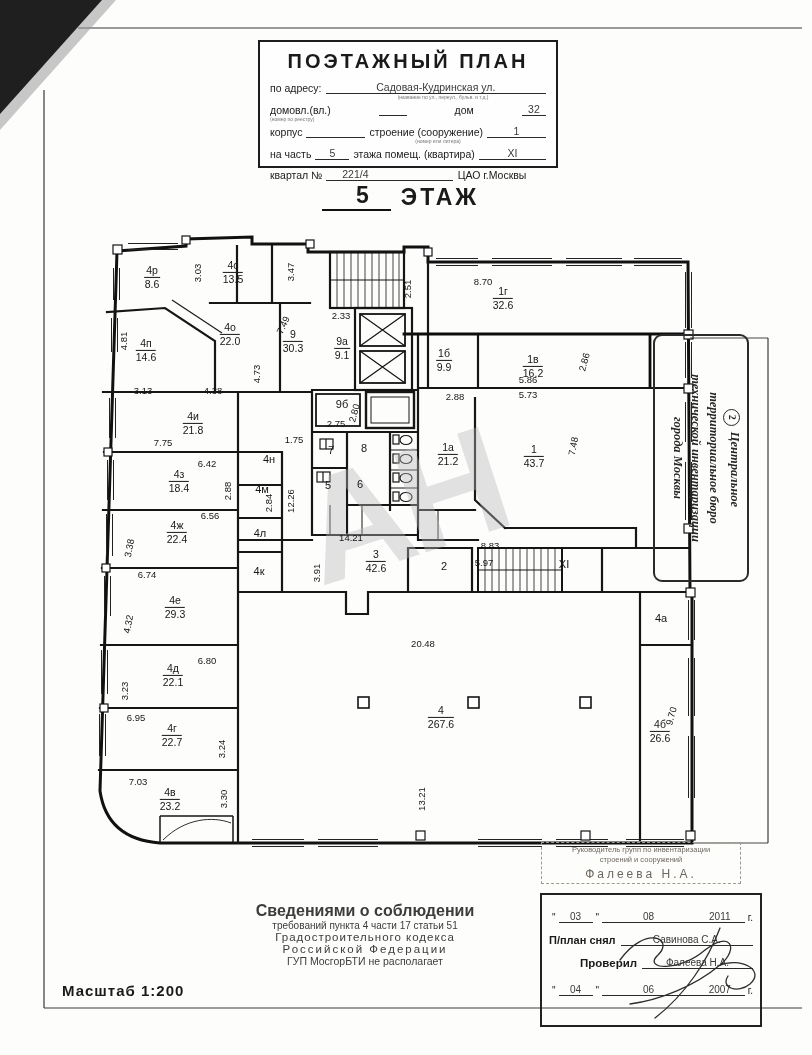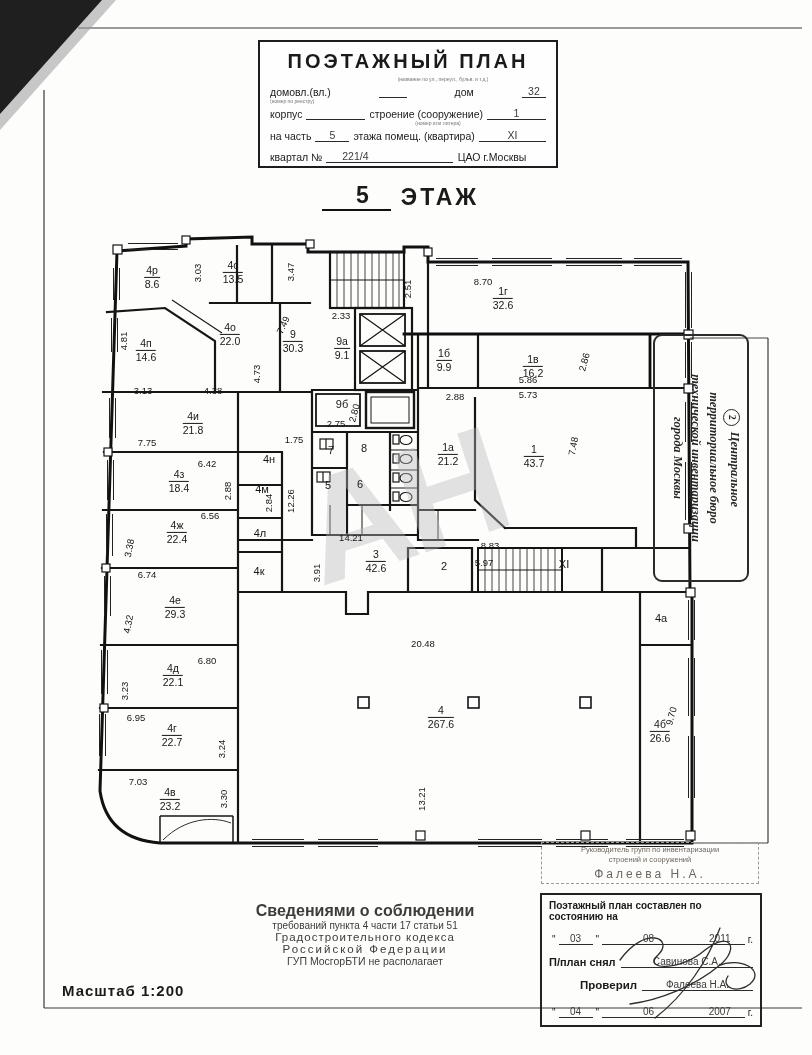--- a/index.html
+++ b/index.html
@@ -39,21 +39,21 @@
       align-items:center;justify-content:center;font-size:10px;font-style:normal;margin-right:6px;vertical-align:-2px;}
   
   #note{position:absolute;left:250px;top:902px;width:230px;text-align:center;color:#3c3c3c;}
   #note .n1{font-size:16px;font-weight:bold;}
   #note .n2{font-size:10px;}
   #note .n3{font-size:11.5px;letter-spacing:1px;}
   #note .n4{font-size:11.5px;letter-spacing:2px;}
   #note .n5{font-size:10.5px;}
   
   #stamp-small{position:absolute;left:541px;top:842px;width:180px;border:1px dashed #a09a90;
-      padding:2px 18px;text-align:center;color:#6e675e;}
+      padding:2px 9px;text-align:center;color:#6e675e;}
   #stamp-small .s1{font-size:7.5px;line-height:1.3;}
   #stamp-small .s2{font-size:12px;letter-spacing:3px;margin-top:2px;}
   
   #sign-box{position:absolute;left:540px;top:893px;width:222px;height:134px;border:2px solid #222;
       box-sizing:border-box;padding:5px 7px;font-size:10px;}
   #sign-box .title{font-weight:bold;font-size:10px;}
   .srow{display:flex;align-items:flex-end;margin-top:11px;white-space:nowrap;}
   .srow .q{margin:0 3px;}
   .srow .u{font-size:10px;}
   #big-signature{position:absolute;left:600px;top:920px;pointer-events:none;}
@@ -217,20 +217,24 @@
       <path d="M172,300 L222,333" stroke-width="1.1"></path>
       <path d="M768,338 V843" stroke-width="1"></path>
       <path d="M690,338 H768 M692,843 H768" stroke-width="0.8"></path>
     </g>
   </svg>
 
   <div id="watermark">АН</div>
 
   <div id="header-box">
     <div id="header-title">ПОЭТАЖНЫЙ ПЛАН</div>
+    <div class="hrow">
+      <span class="lbl">по адресу:</span>
+      <span class="u grow1">Садовая-Кудринская ул.</span>
+    </div>
     <div class="tinynote" style="text-align:center;padding-left:70px;">(название по ул., переул., бульв. и т.д.)</div>
     <div class="hrow" style="margin-top:4px;gap:44px;">
       <span class="lbl">домовл.(вл.)</span>
       <span class="u" style="flex:1.2;"></span>
       <span class="lbl" style="margin-left:4px;">дом</span>
       <span class="u grow1">32</span>
     </div>
     <div class="tinynote">(номер по реестру)</div>
     <div class="hrow" style="margin-top:4px;">
       <span class="lbl">корпус</span>
@@ -362,21 +366,21 @@
       <div class="dim" style="left: 341px; top: 315px;">2.33</div>
       <div class="dim" style="left: 283px; top: 325px; transform: translate(-50%, -50%) rotate(-65deg);">7.49</div>
       <div class="dim" style="left: 123px; top: 341px; transform: translate(-50%, -50%) rotate(-90deg);">4.81</div>
       <div class="dim" style="left: 143px; top: 390px;">3.13</div>
       <div class="dim" style="left: 213px; top: 390px;">4.38</div>
       <div class="dim" style="left: 256px; top: 374px; transform: translate(-50%, -50%) rotate(-90deg);">4.73</div>
       <div class="dim" style="left: 584px; top: 362px; transform: translate(-50%, -50%) rotate(-75deg);">2.86</div>
       <div class="dim" style="left: 528px; top: 379px;">5.86</div>
       <div class="dim" style="left: 528px; top: 394px;">5.73</div>
       <div class="dim" style="left: 455px; top: 396px;">2.88</div>
-      <div class="dim" style="left: 147px; top: 442px;">7.75</div>
+      <div class="dim" style="left: 163px; top: 442px;">7.75</div>
       <div class="dim" style="left: 294px; top: 439px;">1.75</div>
       <div class="dim" style="left: 336px; top: 423px;">2.75</div>
       <div class="dim" style="left: 354px; top: 413px; transform: translate(-50%, -50%) rotate(-75deg);">2.80</div>
       <div class="dim" style="left: 573px; top: 446px; transform: translate(-50%, -50%) rotate(-80deg);">7.48</div>
       <div class="dim" style="left: 207px; top: 463px;">6.42</div>
       <div class="dim" style="left: 227px; top: 491px; transform: translate(-50%, -50%) rotate(-90deg);">2.88</div>
       <div class="dim" style="left: 290px; top: 501px; transform: translate(-50%, -50%) rotate(-90deg);">12.26</div>
       <div class="dim" style="left: 268px; top: 503px; transform: translate(-50%, -50%) rotate(-90deg);">2.84</div>
       <div class="dim" style="left: 210px; top: 515px;">6.56</div>
       <div class="dim" style="left: 129px; top: 548px; transform: translate(-50%, -50%) rotate(-80deg);">3.38</div>
@@ -414,21 +418,20 @@
     <div class="n5">ГУП МосгорБТИ не располагает</div>
   </div>
 
   <div id="stamp-small">
     <div class="s1">Руководитель групп по инвентаризации</div>
     <div class="s1">строений и сооружений</div>
     <div class="s2">Фалеева Н.А.</div>
   </div>
 
   <div id="sign-box">
-    <div class="title">Поэтажный план составлен по состоянию на</div>
     <div class="srow">
       <span class="q">"</span>
       <span class="u" style="width:28px;">03</span>
       <span class="q">"</span>
       <span class="u" style="flex:1;">08</span>
       <span class="u" style="width:44px;">2011</span>
       <span style="margin-left:3px;">г.</span>
     </div>
     <div class="srow">
       <span style="font-weight:bold;font-size:11px;">П/план снял</span>

